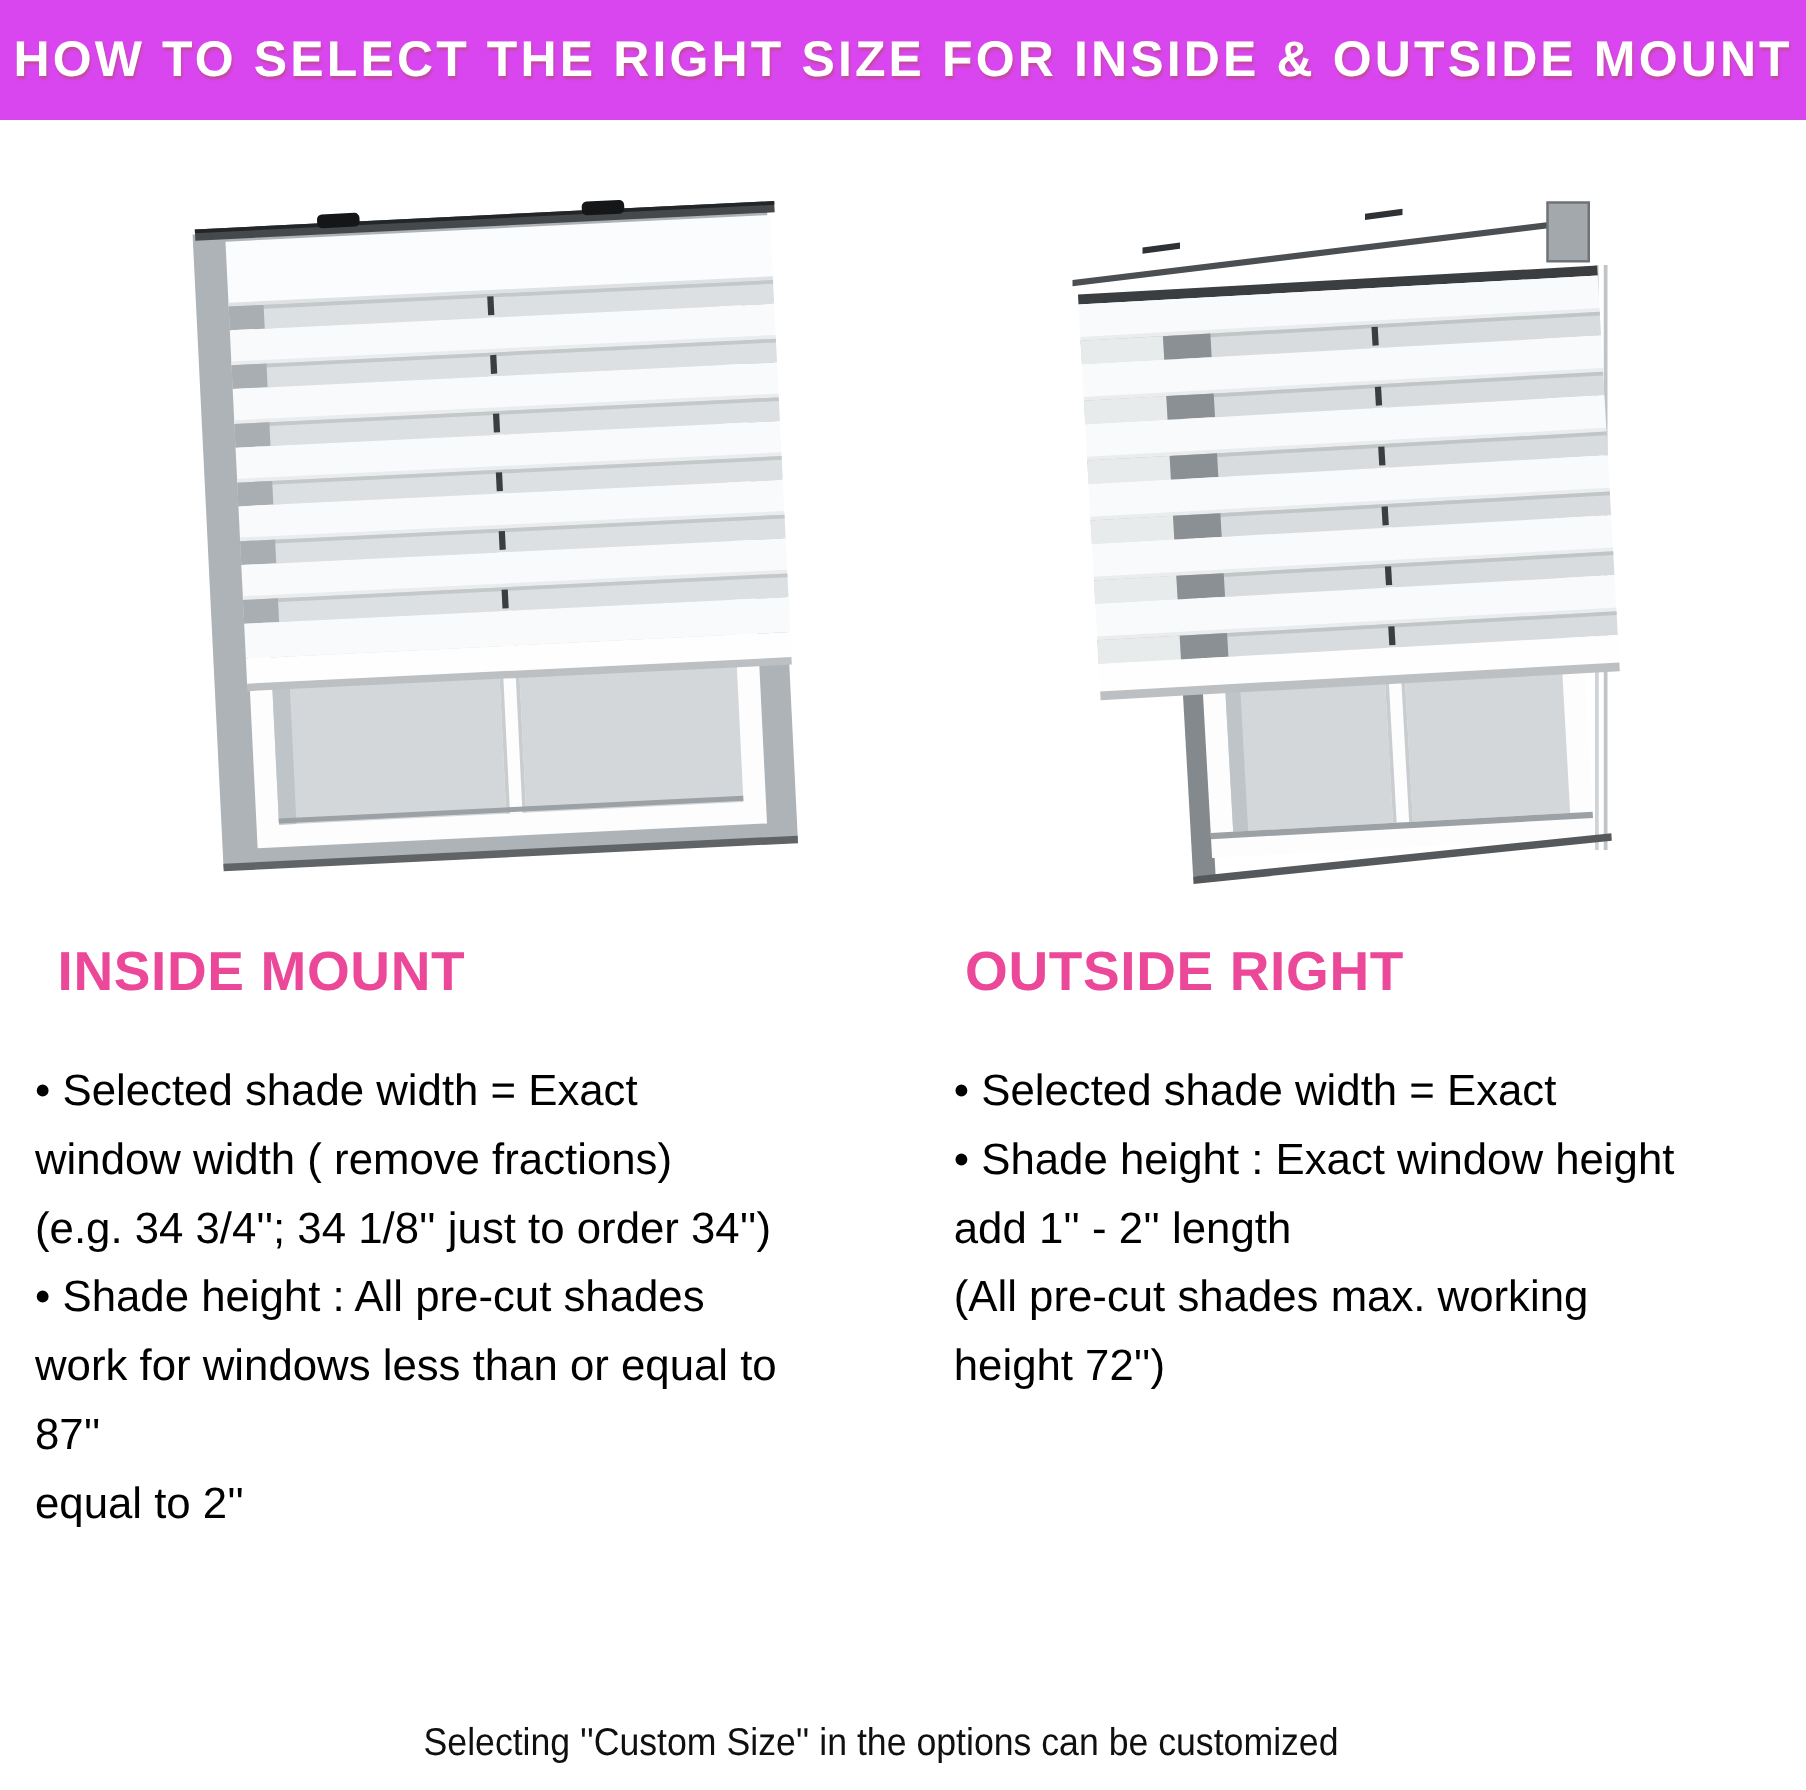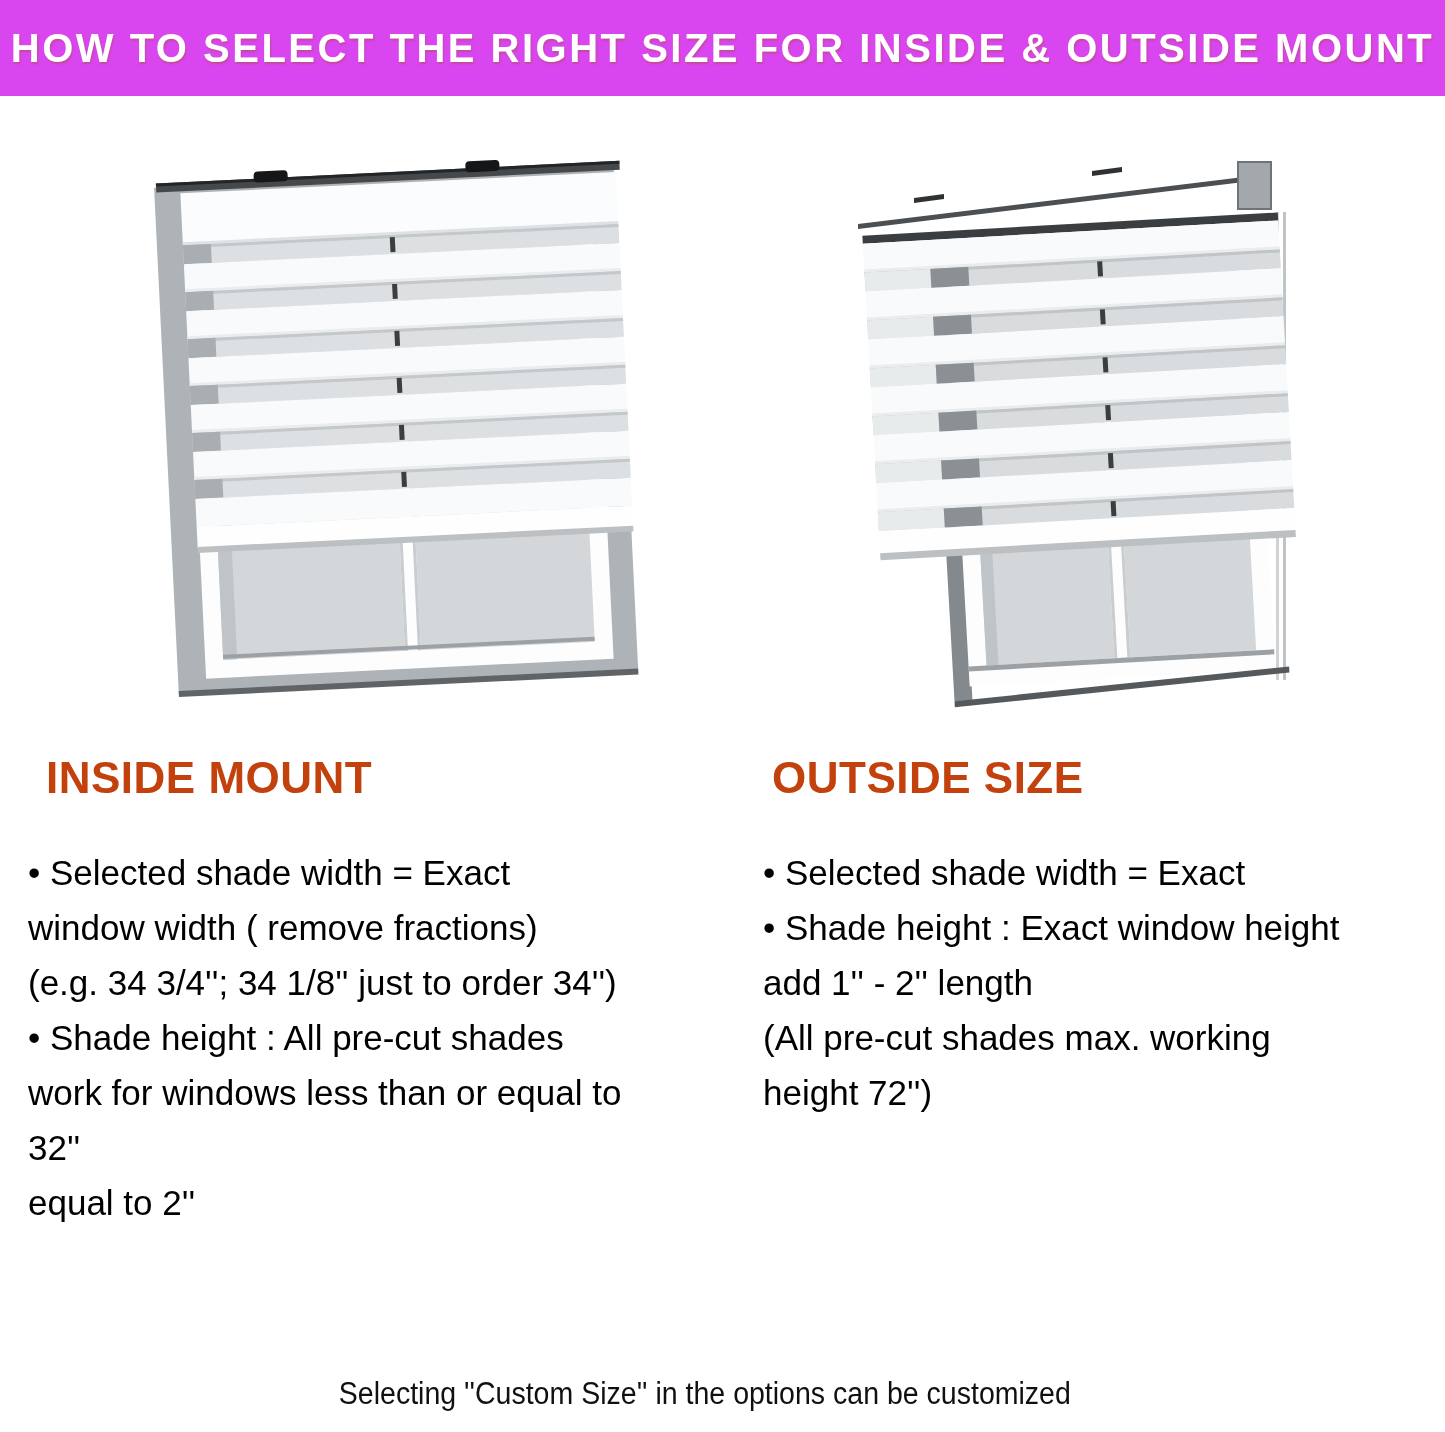--- a/index.html
+++ b/index.html
@@ -13,21 +13,21 @@
   }
   .banner-title{
     color:#ffffff;font-weight:bold;font-size:40px;letter-spacing:2.5px;
     white-space:nowrap;text-shadow:1px 2px 2px rgba(150,85,0,.35);
   }
   .illus{position:absolute;}
   .illus-left{left:148px;top:146px;width:500px;height:555px;}
   .illus-right{left:852px;top:138px;width:450px;height:595px;}
   .mount-heading{
     position:absolute;top:753px;font-size:44px;font-weight:bold;
-    color:#c2410c;letter-spacing:0.5px;white-space:nowrap;
+    color:#ec4899;letter-spacing:0.5px;white-space:nowrap;
   }
   .mount-heading.inside{left:46px;}
   .mount-heading.outside{left:772px;}
   .col{position:absolute;top:845px;font-size:35px;color:#000000;}
   .col .ln{height:55px;line-height:55px;white-space:nowrap;}
   .col-left{left:28px;}
   .col-right{left:763px;}
   .footer{
     position:absolute;left:0;top:1376px;width:1410px;text-align:center;
     font-size:31px;color:#101010;
@@ -185,29 +185,29 @@
         <rect x="88" y="363" width="38" height="19" fill="#8A9094"></rect>
         <rect x="255" y="365" width="5" height="15" fill="#3B3E41"></rect>
 
       <rect x="22" y="382" width="416" height="24" fill="#FEFEFE"></rect>
       <rect x="22" y="404" width="416" height="7" fill="#BCC0C3"></rect>
     </g>
   </g>
 </svg>
 
 <div class="mount-heading inside">INSIDE MOUNT</div>
-<div class="mount-heading outside">OUTSIDE SIZE</div>
+<div class="mount-heading outside">OUTSIDE RIGHT</div>
 
 <div class="col col-left">
   <div class="ln">•  Selected shade width = Exact</div>
   <div class="ln">window width ( remove fractions)</div>
   <div class="ln">(e.g. 34 3/4''; 34 1/8'' just to order 34'')</div>
   <div class="ln">•  Shade height : All pre-cut shades</div>
   <div class="ln">work for windows less than or equal to</div>
-  <div class="ln">32''</div>
+  <div class="ln">87''</div>
   <div class="ln">equal to 2''</div>
 </div>
 
 <div class="col col-right">
   <div class="ln">•  Selected shade width = Exact</div>
   <div class="ln">•  Shade height : Exact window height</div>
   <div class="ln">add 1'' - 2'' length</div>
   <div class="ln">(All pre-cut shades max. working</div>
   <div class="ln">height 72'')</div>
 </div>

